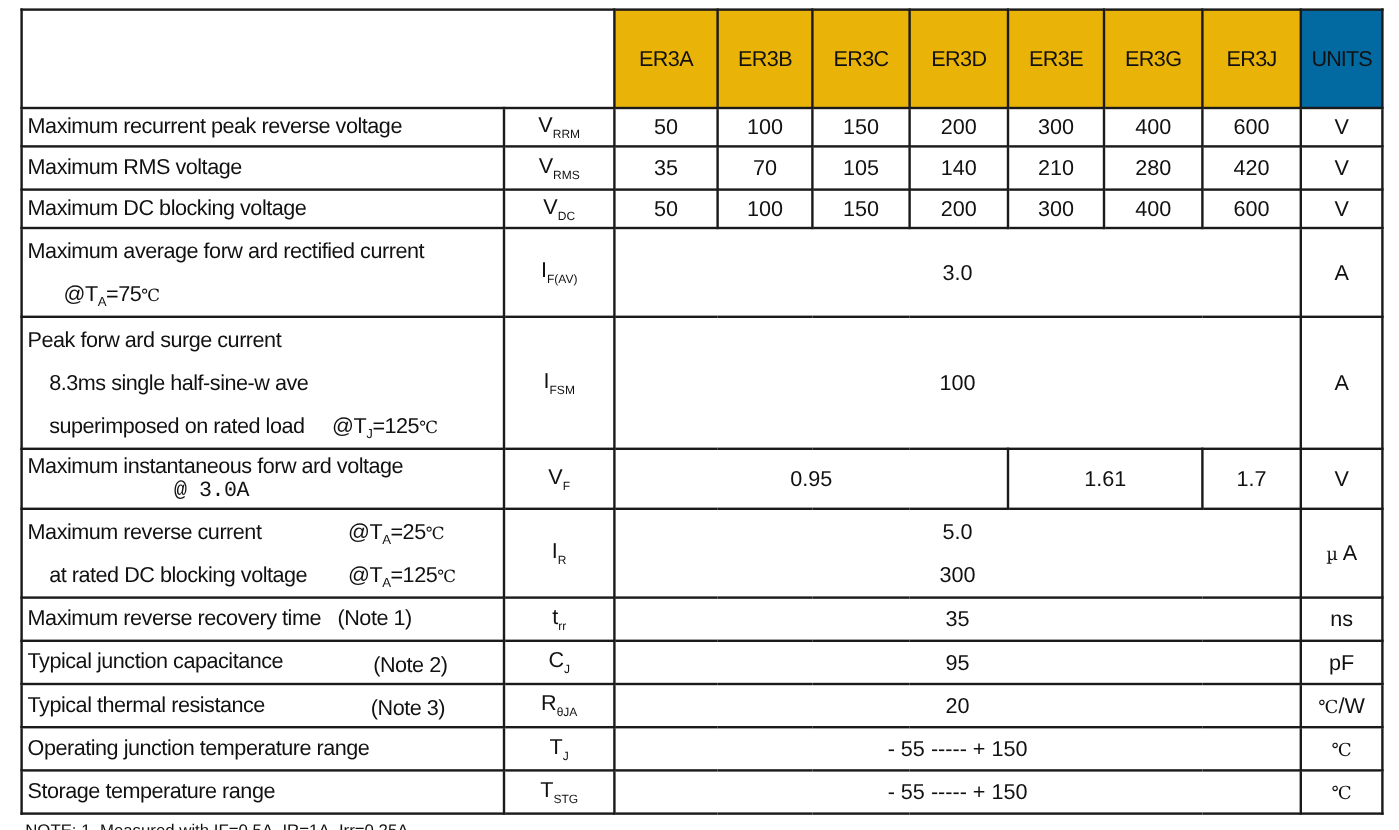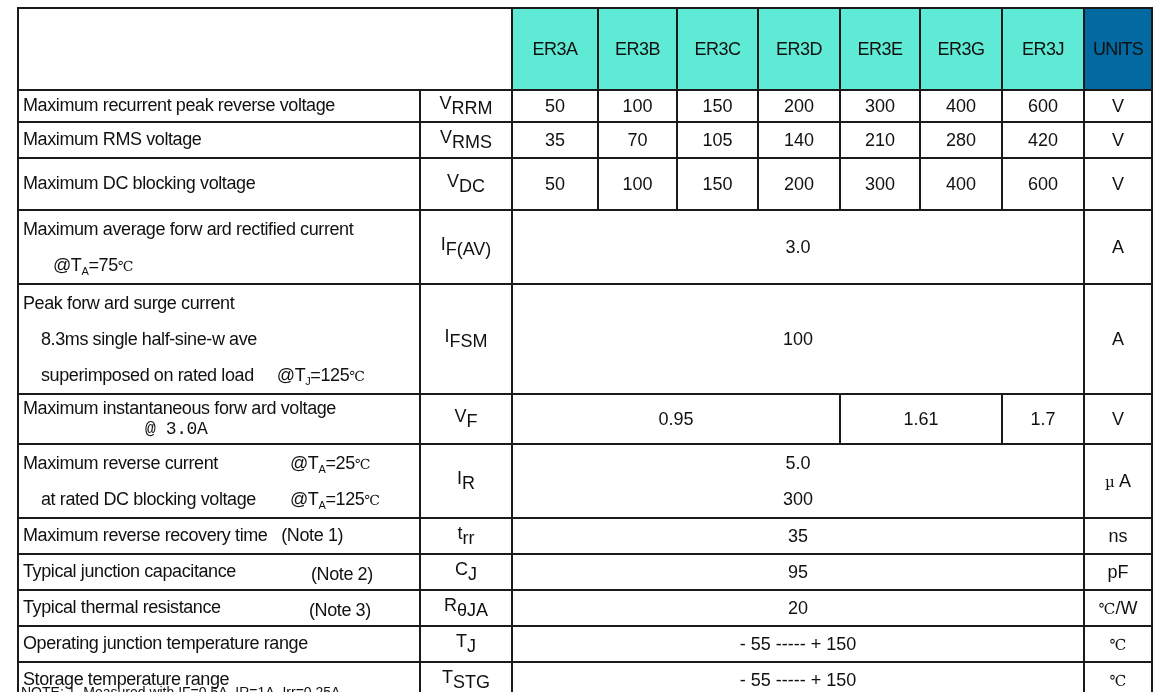--- a/index.html
+++ b/index.html
@@ -1,23 +1,23 @@
 <!DOCTYPE html>
 <html><head>
 <meta charset="utf-8">
 <style>
   html, body { margin:0; padding:0; background:#ffffff; }
   body { width:1166px; height:692px; overflow:hidden; position:relative; font-family:"Liberation Sans", sans-serif; color:#111; }
   table.spec { position:absolute; left:17px; top:7px; border-collapse:collapse; table-layout:fixed; }
   table.spec td { border:2px solid #1a1a1a; padding:0; font-size:18px; text-align:center; vertical-align:middle; }
-  td.hdr { background:#5eead4; font-size:19px; letter-spacing:-0.5px;margin-top:27px; }
+  td.hdr { background:#eab308; font-size:19px; letter-spacing:-0.5px;margin-top:27px; }
   td.units-hdr { background:#0369a1; font-size:19px; letter-spacing:-0.8px; }
   td.desc { text-align:left !important; padding-left:4px !important; font-size:16.5px; letter-spacing:-0.4px; line-height:1.2; }
   td.sym { font-size:21px; }
-  td.sym sub { font-size:18px; vertical-align:-5px; }
+  td.sym sub { font-size:10px; vertical-align:-5px; }
   .indent { padding-left:30px; }
   .indent2 { padding-left:18px; }
   .line { display:block; height:36px; line-height:36px; }
   .cond { display:inline-block; }
   .cond sub { font-size:11px; vertical-align:-4px; }
   .deg { font-family:"DejaVu Serif", serif; font-size:14px; }
   .unit { font-size:18px; }
   .unit .deg { font-size:15px; }
   .note { position:absolute; left:21px; top:684px; font-size:14px; white-space:nowrap; }
 </style>
@@ -69,21 +69,21 @@
     <td>35</td>
     <td>70</td>
     <td>105</td>
     <td>140</td>
     <td>210</td>
     <td>280</td>
     <td>420</td>
     <td class="unit">V</td>
   </tr>
 
-  <tr style="height:52px">
+  <tr style="height:32px">
     <td class="desc">Maximum DC blocking voltage</td>
     <td class="sym"><span>V</span><sub>DC</sub></td>
     <td>50</td>
     <td>100</td>
     <td>150</td>
     <td>200</td>
     <td>300</td>
     <td>400</td>
     <td>600</td>
     <td class="unit">V</td>

